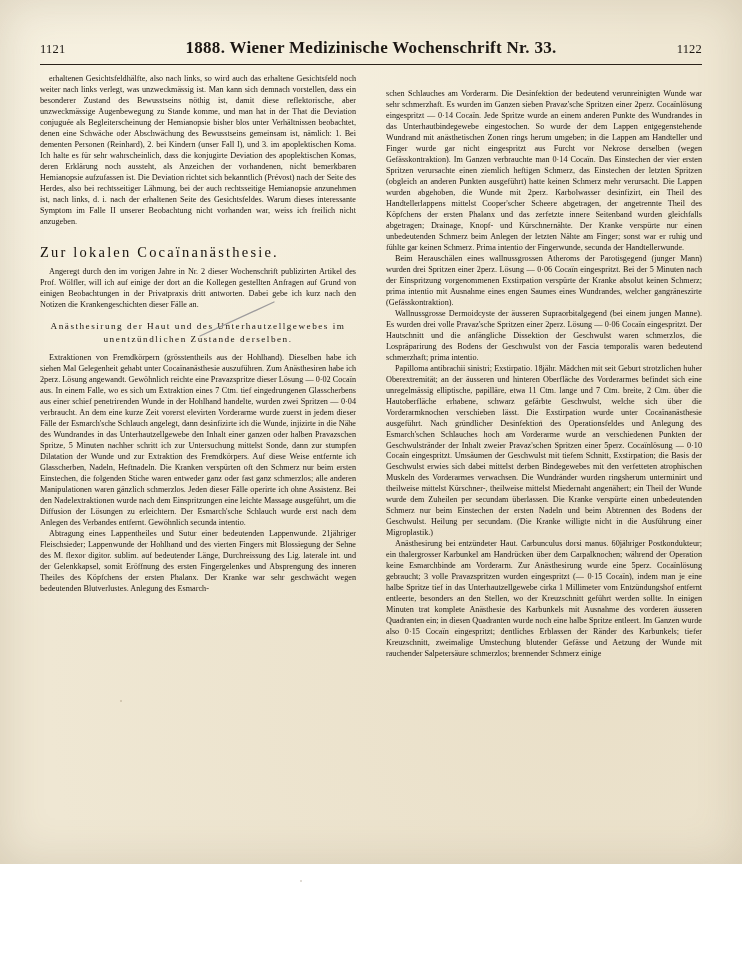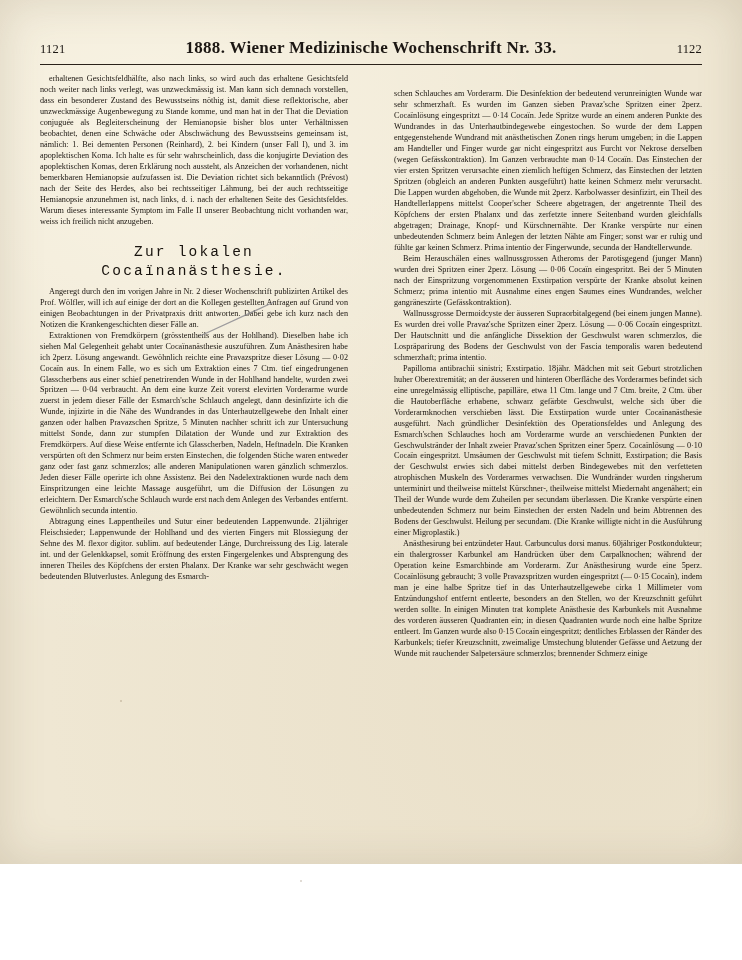--- a/index.html
+++ b/index.html
@@ -49,21 +49,21 @@
     letter-spacing: 0.3px;
   }
   .rule {
     margin-top: 6px;
     border-top: 1.6px solid #2a221a;
     width: 100%;
   }
   .columns {
     margin-top: 9px;
     display: flex;
-    gap: 12px;
+    gap: 4px;
     height: 848px;
   }
   .col {
     width: 320px;
     font-size: 8.2px;
     line-height: 1.34;
     color: #1a1510;
     text-align: justify;
     hyphens: auto;
     -webkit-hyphens: auto;
@@ -73,25 +73,25 @@
   .gutter {
     width: 0px;
   }
   p {
     margin: 0 0 0 0;
     text-indent: 9px;
     text-align: justify;
   }
   p.noindent { text-indent: 0; margin-top: 15px; }
   .arttitle {
-    text-align: center;
+    text-align: left;
     font-size: 14.5px;
     letter-spacing: 2.2px;
     margin: 15px 0 5px 0;
-    font-family: Liberation Mono, monospace;
+    font-family: Liberation Serif, serif;
     color: #17120d;
   }
   .byline {
     text-align: center;
     font-size: 8.4px;
     letter-spacing: 0.4px;
     margin-bottom: 8px;
   }
   .byline .smallcaps {
     font-variant: small-caps;
@@ -141,20 +141,21 @@
 
     <div class="columns">
 
       <div class="col left">
         <p>erhaltenen Gesichtsfeldhälfte, also nach links, so wird auch das erhaltene Gesichtsfeld noch weiter nach links verlegt, was unzweckmässig ist. Man kann sich demnach vorstellen, dass ein besonderer Zustand des Bewusstseins nöthig ist, damit diese reflektorische, aber unzweckmässige Augenbewegung zu Stande komme, und man hat in der That die Deviation conjuguée als Begleiterscheinung der Hemianopsie bisher blos unter Verhältnissen beobachtet, denen eine Schwäche oder Abschwächung des Bewusstseins gemeinsam ist, nämlich: 1. Bei dementen Personen (Reinhard), 2. bei Kindern (unser Fall I), und 3. im apoplektischen Koma. Ich halte es für sehr wahrscheinlich, dass die konjugirte Deviation des apoplektischen Komas, deren Erklärung noch aussteht, als Anzeichen der vorhandenen, nicht bemerkbaren Hemianopsie aufzufassen ist. Die Deviation richtet sich bekanntlich (Prévost) nach der Seite des Herdes, also bei rechtsseitiger Lähmung, bei der auch rechtsseitige Hemianopsie anzunehmen ist, nach links, d. i. nach der erhaltenen Seite des Gesichtsfeldes. Warum dieses interessante Symptom im Falle II unserer Beobachtung nicht vorhanden war, weiss ich freilich nicht anzugeben.</p>
 
         <div class="arttitle">Zur lokalen Cocaïnanästhesie.</div>
 
         <p>Angeregt durch den im vorigen Jahre in Nr. 2 dieser Wochenschrift publizirten Artikel des Prof. Wölfler, will ich auf einige der dort an die Kollegen gestellten Anfragen auf Grund von einigen Beobachtungen in der Privatpraxis dritt antworten. Dabei gebe ich kurz nach den Notizen die Krankengeschichten dieser Fälle an.</p>
 
+        <div class="sechead">Anästhesirung der Haut und des Unterhautzellgewebes im unentzündlichen Zustande derselben.</div>
 
         <p>Extraktionen von Fremdkörpern (grösstentheils aus der Hohlhand). Dieselben habe ich siehen Mal Gelegenheit gehabt unter Cocaïnanästhesie auszuführen. Zum Anästhesiren habe ich 2perz. Lösung angewandt. Gewöhnlich reichte eine Pravazspritze dieser Lösung — 0·02 Cocaïn aus. In einem Falle, wo es sich um Extraktion eines 7 Ctm. tief eingedrungenen Glasscherbens aus einer schief penetrirenden Wunde in der Hohlhand handelte, wurden zwei Spritzen — 0·04 verbraucht. An dem eine kurze Zeit vorerst elevirten Vorderarme wurde zuerst in jedem dieser Fälle der Esmarch'sche Schlauch angelegt, dann desinfizirte ich die Wunde, injizirte in die Nähe des Wundrandes in das Unterhautzellgewebe den Inhalt einer ganzen oder halben Pravazschen Spritze, 5 Minuten nachher schritt ich zur Untersuchung mittelst Sonde, dann zur stumpfen Dilatation der Wunde und zur Extraktion des Fremdkörpers. Auf diese Weise entfernte ich Glasscherben, Nadeln, Heftnadeln. Die Kranken verspürten oft den Schmerz nur beim ersten Einstechen, die folgenden Stiche waren entweder ganz oder fast ganz schmerzlos; alle anderen Manipulationen waren gänzlich schmerzlos. Jeden dieser Fälle operirte ich ohne Assistenz. Bei den Nadelextraktionen wurde nach dem Einspritzungen eine leichte Massage ausgeführt, um die Diffusion der Lösungen zu erleichtern. Der Esmarch'sche Schlauch wurde erst nach dem Anlegen des Verbandes entfernt. Gewöhnlich secunda intentio.</p>
         <p>Abtragung eines Lappentheiles und Sutur einer bedeutenden Lappenwunde. 21jähriger Fleischsieder; Lappenwunde der Hohlhand und des vierten Fingers mit Blossiegung der Sehne des M. flexor digitor. sublim. auf bedeutender Länge, Durchreissung des Lig. laterale int. und der Gelenkkapsel, somit Eröffnung des ersten Fingergelenkes und Absprengung des inneren Theiles des Köpfchens der ersten Phalanx. Der Kranke war sehr geschwächt wegen bedeutenden Blutverlustes. Anlegung des Esmarch-</p>
       </div>
 
       <div class="gutter"></div>
 
       <div class="col right">
         <p class="noindent">schen Schlauches am Vorderarm. Die Desinfektion der bedeutend verunreinigten Wunde war sehr schmerzhaft. Es wurden im Ganzen sieben Pravaz'sche Spritzen einer 2perz. Cocaïnlösung eingespritzt — 0·14 Cocaïn. Jede Spritze wurde an einem anderen Punkte des Wundrandes in das Unterhautbindegewebe eingestochen. So wurde der dem Lappen entgegenstehende Wundrand mit anästhetischen Zonen rings herum umgeben; in die Lappen am Handteller und Finger wurde gar nicht eingespritzt aus Furcht vor Nekrose derselben (wegen Gefässkontraktion). Im Ganzen verbrauchte man 0·14 Cocaïn. Das Einstechen der vier ersten Spritzen verursachte einen ziemlich heftigen Schmerz, das Einstechen der letzten Spritzen (obgleich an anderen Punkten ausgeführt) hatte keinen Schmerz mehr verursacht. Die Lappen wurden abgehoben, die Wunde mit 2perz. Karbolwasser desinfizirt, ein Theil des Handtellerlappens mittelst Cooper'scher Scheere abgetragen, der angetrennte Theil des Köpfchens der ersten Phalanx und das zerfetzte innere Seitenband wurden gleichfalls abgetragen; Drainage, Knopf- und Kürschnernähte. Der Kranke verspürte nur einen unbedeutenden Schmerz beim Anlegen der letzten Nähte am Finger; sonst war er ruhig und fühlte gar keinen Schmerz. Prima intentio der Fingerwunde, secunda der Handtellerwunde.</p>
         <p>Beim Herauschälen eines wallnussgrossen Atheroms der Parotisgegend (junger Mann) wurden drei Spritzen einer 2perz. Lösung — 0·06 Cocaïn eingespritzt. Bei der 5 Minuten nach der Einspritzung vorgenommenen Exstirpation verspürte der Kranke absolut keinen Schmerz; prima intentio mit Ausnahme eines engen Saumes eines Wundrandes, welcher gangräneszirte (Gefässkontraktion).</p>

